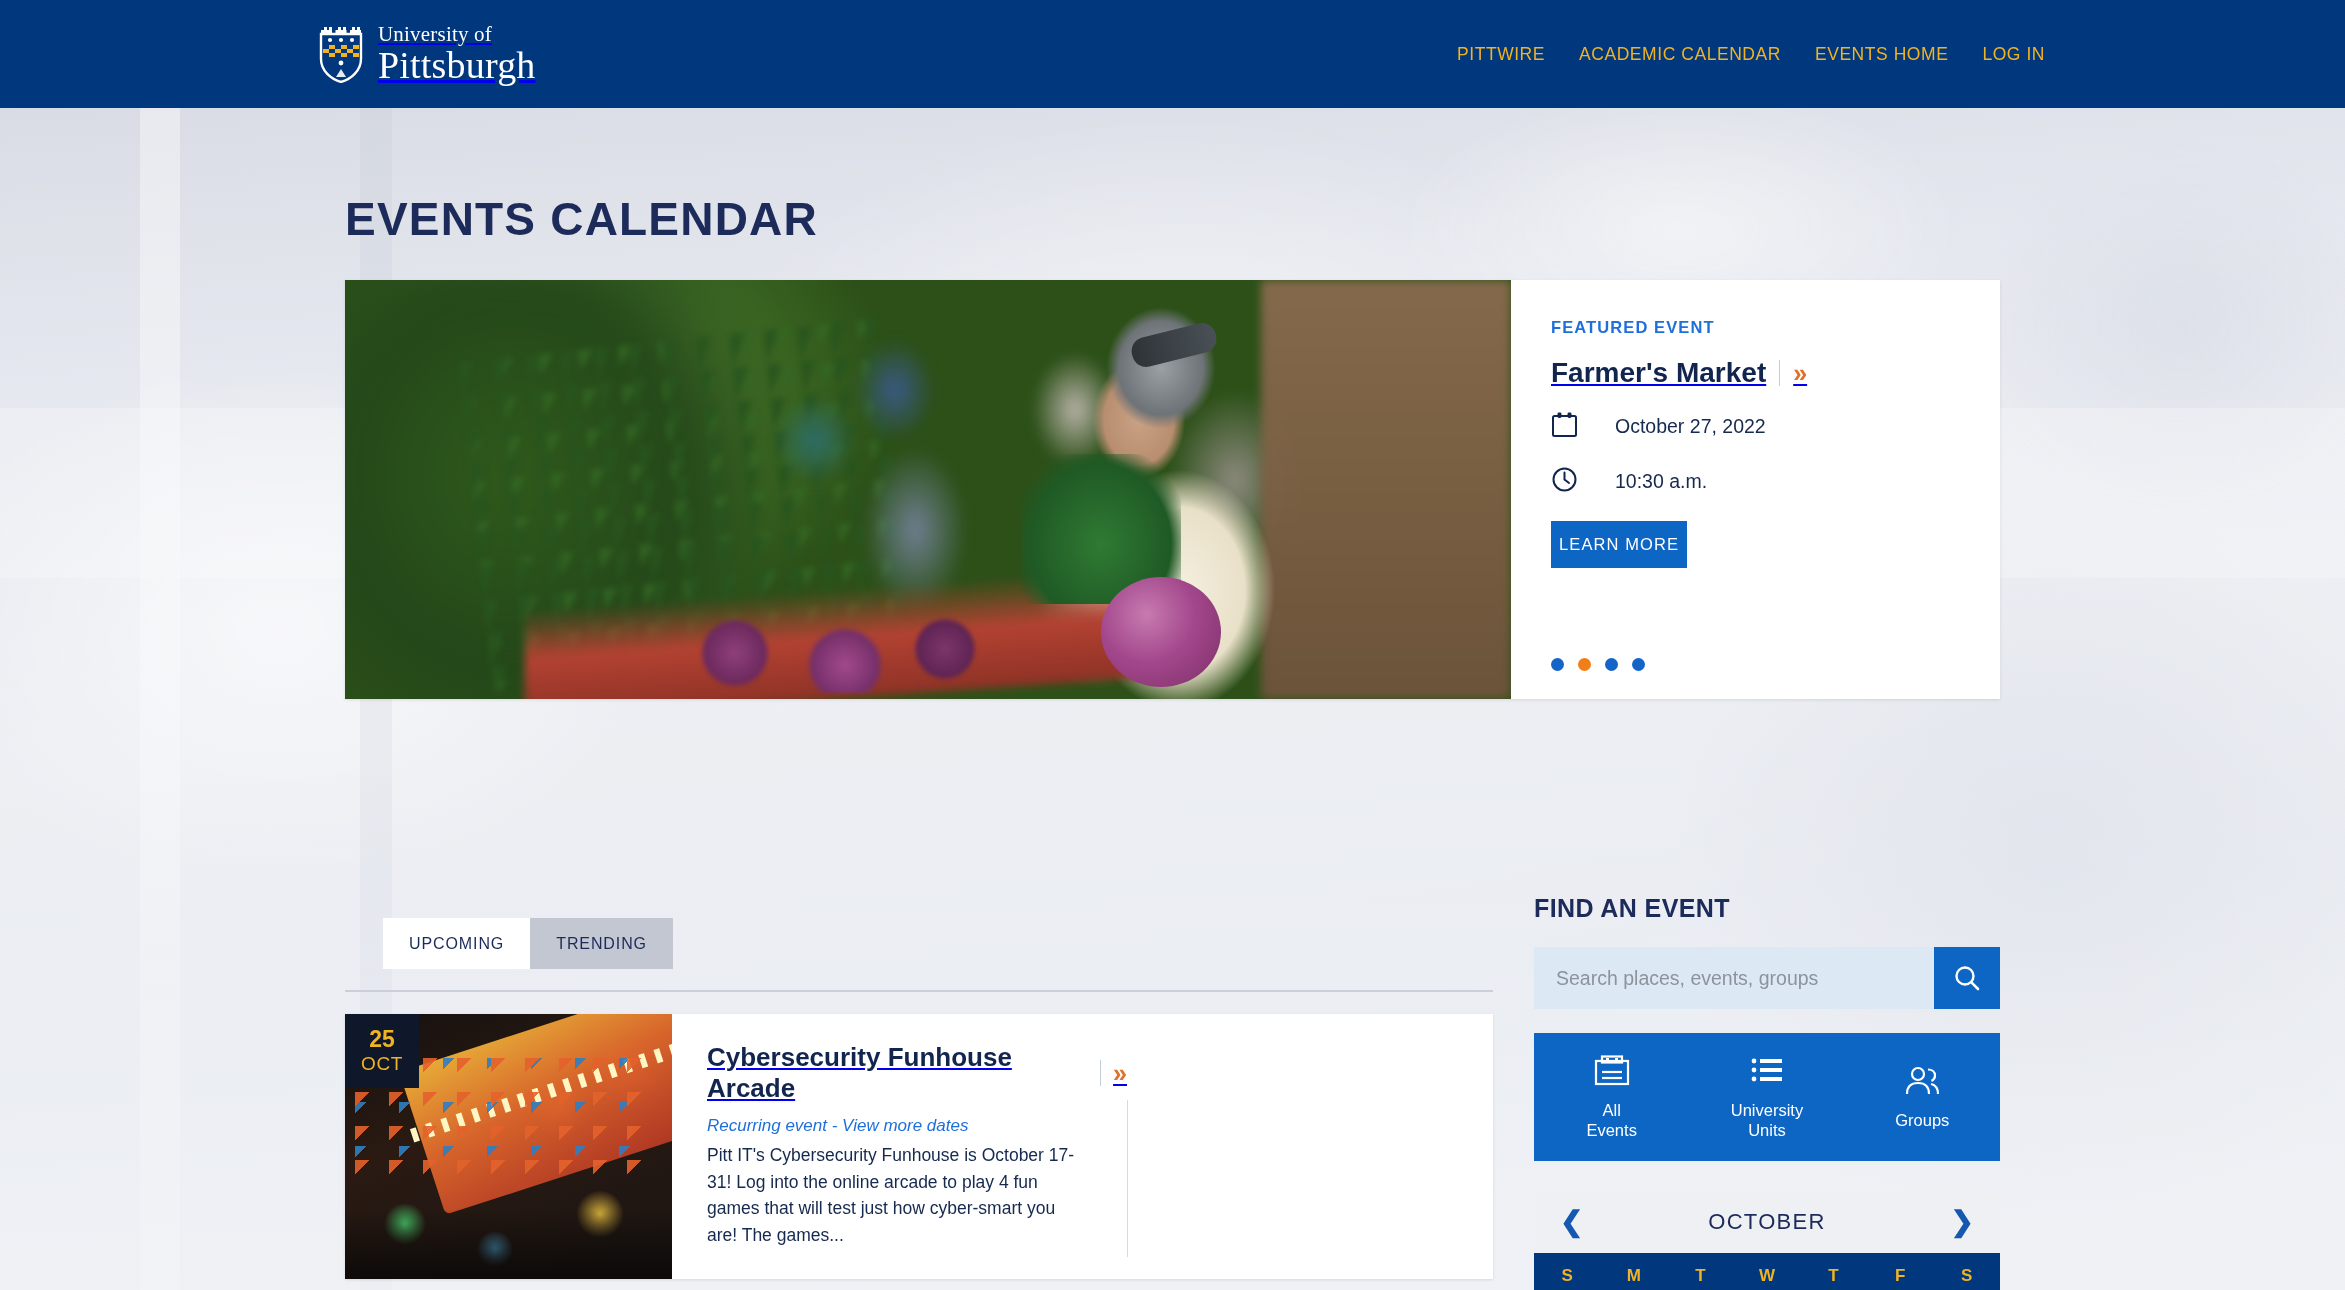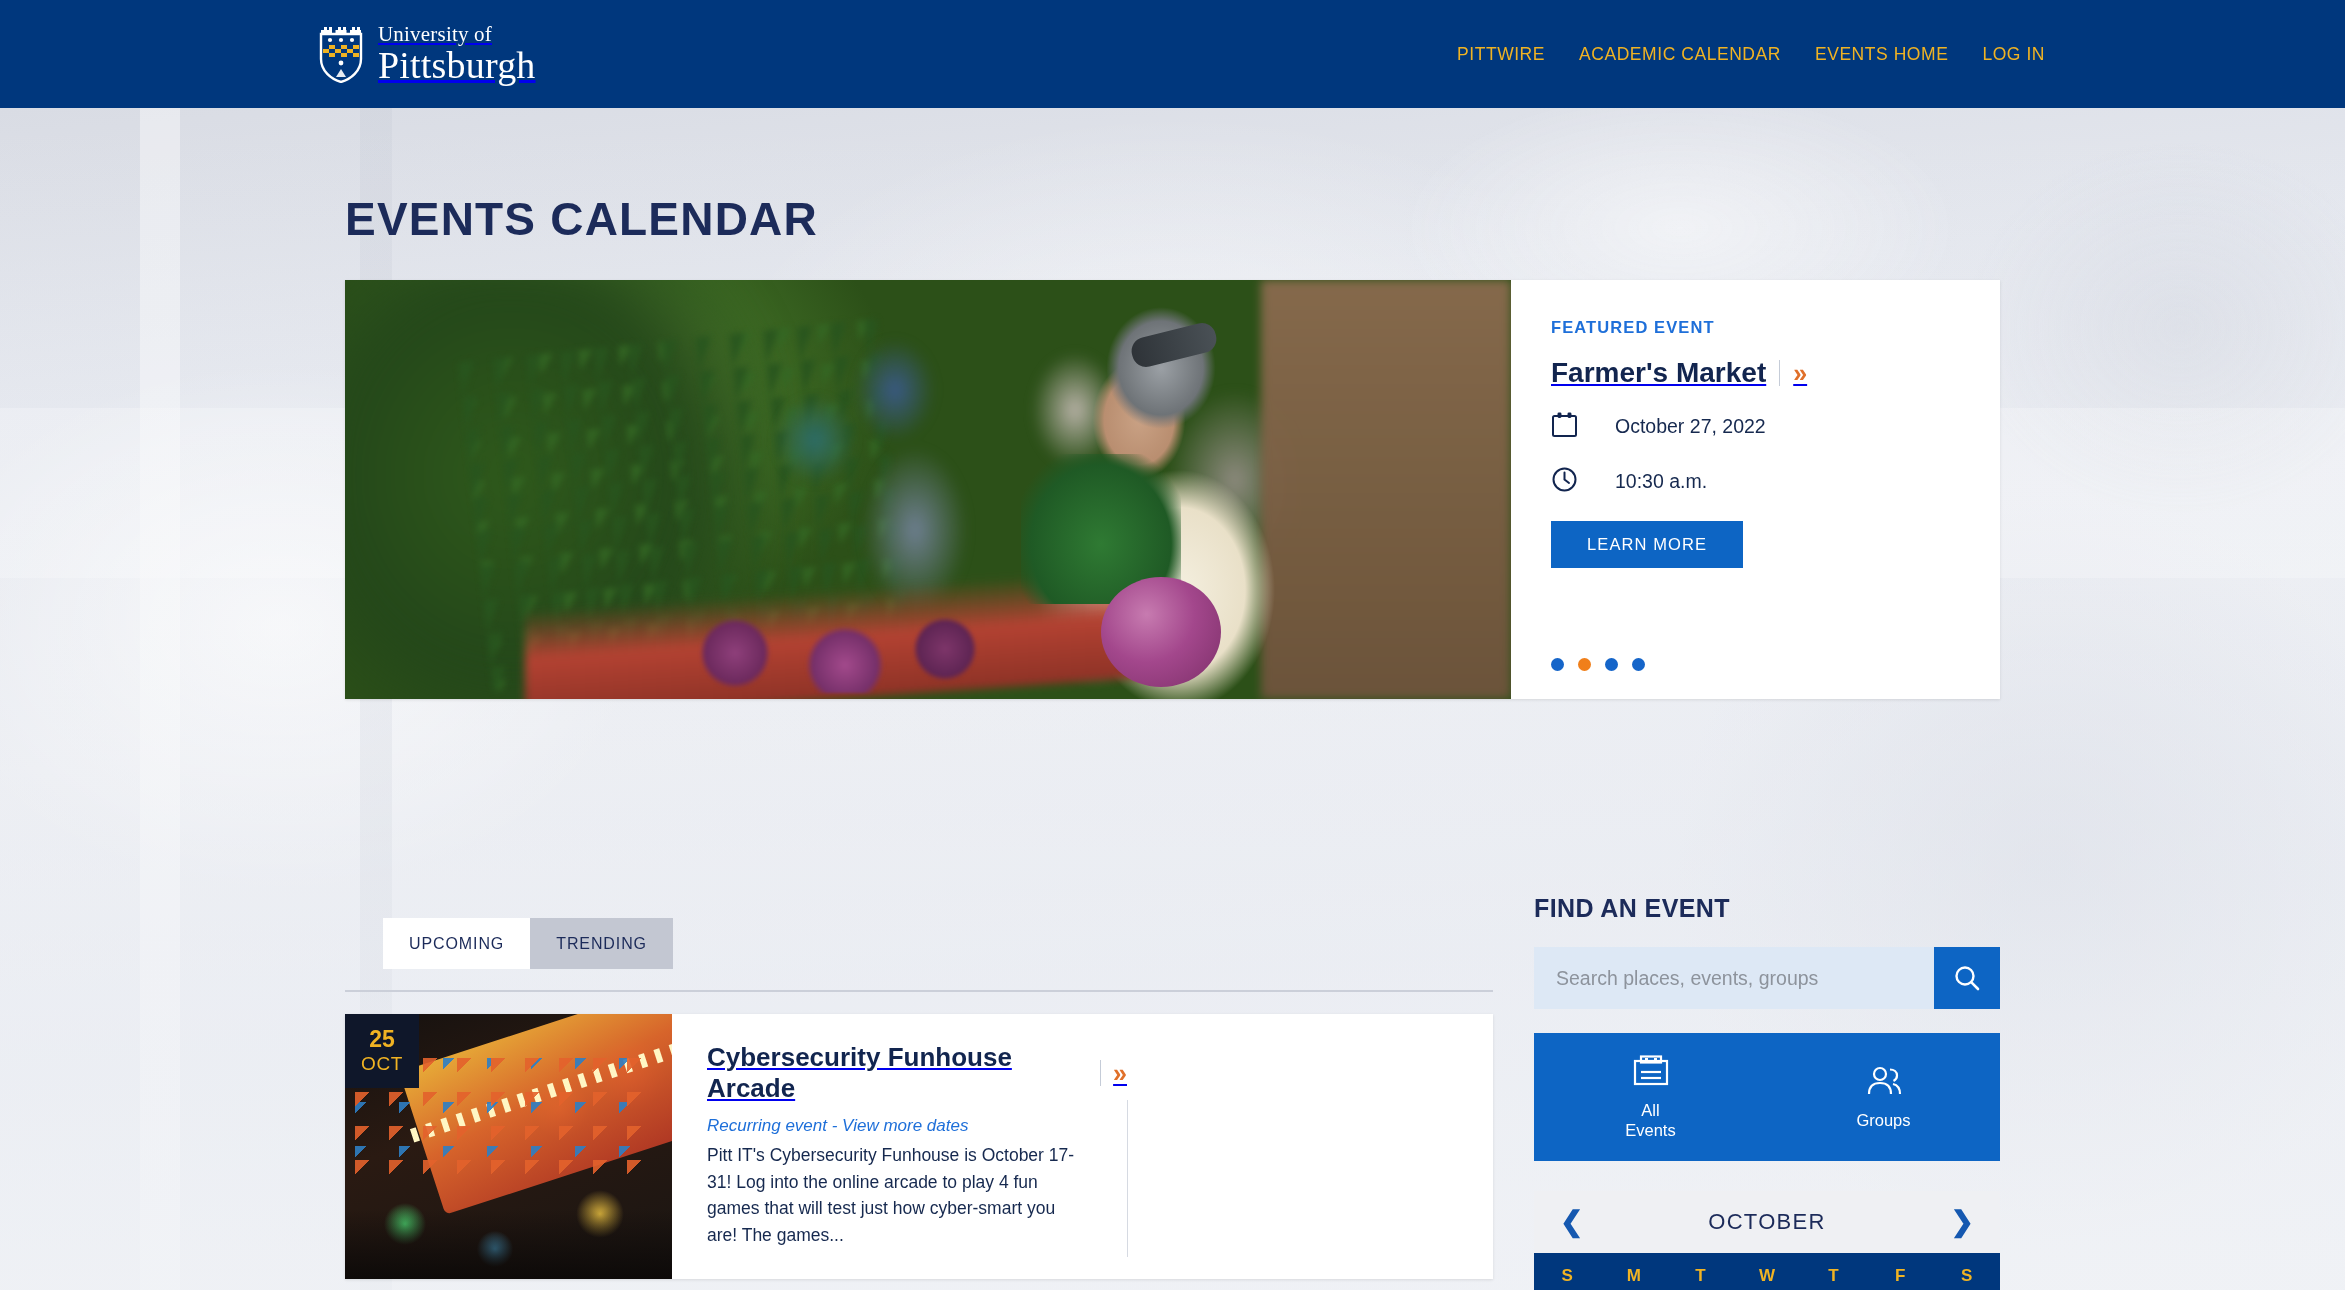--- a/index.html
+++ b/index.html
@@ -166,21 +166,21 @@
   .f-label { color: #1e6fd9; font-size: 16.5px; font-weight: bold; letter-spacing: 1.1px; }
   .f-title-row { display:flex; align-items:center; gap: 13px; margin-top: 20px; }
   .f-title { font-size: 28px; font-weight: bold; color: #12254f; }
   .f-sep { width:1px; height:26px; background:#c5ccd8; }
   .chev2 { color:#e0702a; font-size: 25px; font-weight: bold; line-height: 1; }
   .f-meta { display:flex; align-items:flex-end; gap: 37px; margin-top: 28px; }
   .f-meta:nth-of-type(2) { margin-top: 22px; }
   .f-meta span.txt { font-size: 19.5px; color: #16294f; }
   .learn-btn {
     display:inline-block; margin-top: 28px; background:#0d65c4; color:#fff;
-    font-size: 16.5px; letter-spacing: 1.1px; padding: 14px 36px; border:0; cursor:pointer;
+    font-size: 16.5px; letter-spacing: 1.1px; padding: 14px 8px; border:0; cursor:pointer;
     font-family: "Liberation Sans", sans-serif;
   }
   .dots { position:absolute; left: 40px; bottom: 28px; display:flex; gap: 14px; }
   .dot { width: 13px; height: 13px; border-radius:50%; background:#1565c9; cursor:pointer; }
   .dot.active { background:#f07f1a; }
 
   
   .ue-row { position:absolute; left:0; top: 810px; width: 1148px; display:flex; align-items:flex-end; }
   .ue-title { font-size: 27px; font-weight: bold; color:#1c2b5a; letter-spacing:.4px; padding-bottom: 18px; }
   .tabs { display:flex; margin-left: 38px; }
@@ -454,20 +454,34 @@
             <rect x="13" y="4" width="3" height="3" fill="#fff"></rect>
                 <rect x="22" y="4" width="3" height="3" fill="#fff"></rect>
             <line x1="9" y1="18" x2="29" y2="18" stroke="#fff" stroke-width="2.2"></line>
             <line x1="9" y1="24" x2="29" y2="24" stroke="#fff" stroke-width="2.2"></line>
           </svg>
         </span>
         <span class="lbl" style="white-space:pre-line">All
 Events</span>
       </div>
 
+      <div class="filter">
+        <span>
+          <svg width="38" height="34" viewBox="0 0 38 34">
+            <circle cx="6" cy="7" r="2.4" fill="#fff"></circle>
+                <rect x="12" y="5" width="22" height="4" fill="#fff"></rect>
+            <circle cx="6" cy="16" r="2.4" fill="#fff"></circle>
+                <rect x="12" y="14" width="22" height="4" fill="#fff"></rect>
+            <circle cx="6" cy="25" r="2.4" fill="#fff"></circle>
+                <rect x="12" y="23" width="22" height="4" fill="#fff"></rect>
+          </svg>
+        </span>
+        <span class="lbl" style="white-space:pre-line">University
+Units</span>
+      </div>
 
 
       <div class="filter">
         <span>
           <svg width="38" height="34" viewBox="0 0 38 34">
             <circle cx="15" cy="10" r="6" fill="none" stroke="#fff" stroke-width="2.2"></circle>
             <path d="M4 30 C4 22 9 19 15 19 C21 19 26 22 26 30" fill="none" stroke="#fff" stroke-width="2.2"></path>
             <path d="M25 5.5 C29 5.5 32 8 32 11.5 C32 14 30.5 16 28.5 17" fill="none" stroke="#fff" stroke-width="2.2"></path>
             <path d="M28 20 C32.5 21 35 24 35 30" fill="none" stroke="#fff" stroke-width="2.2"></path>
           </svg>

